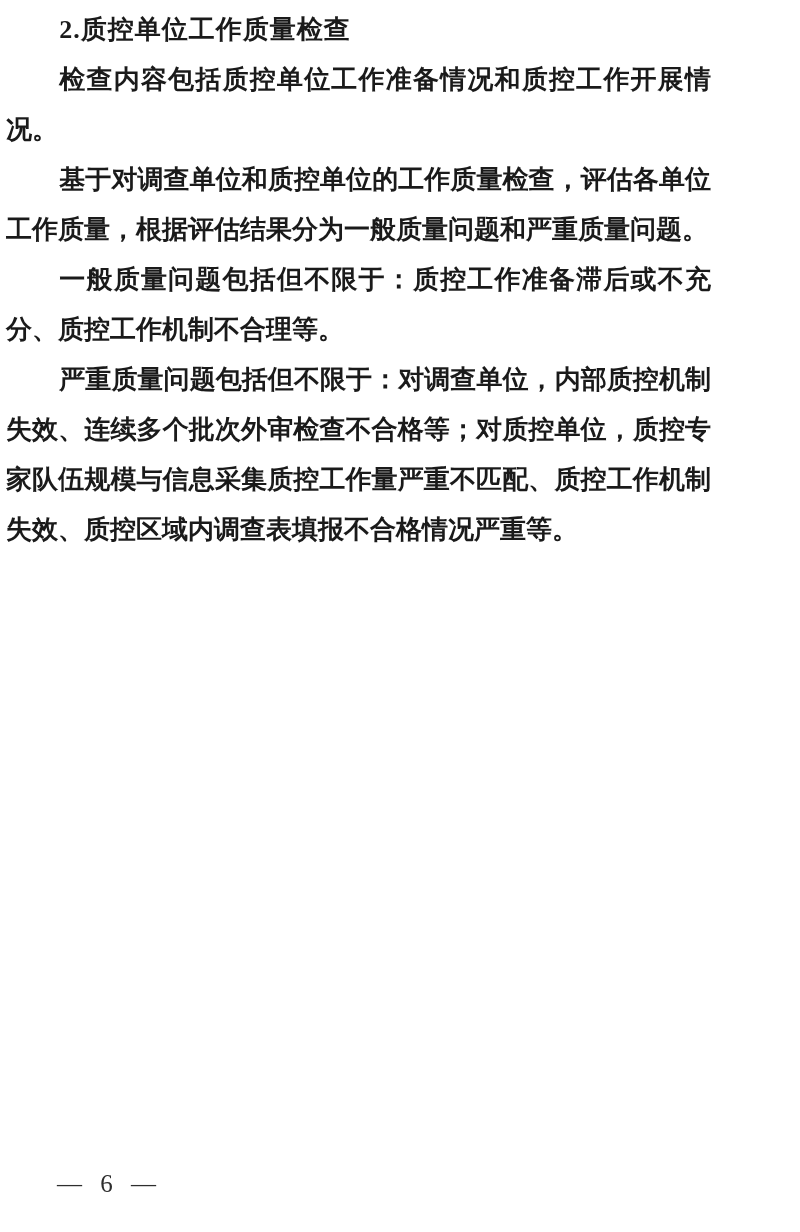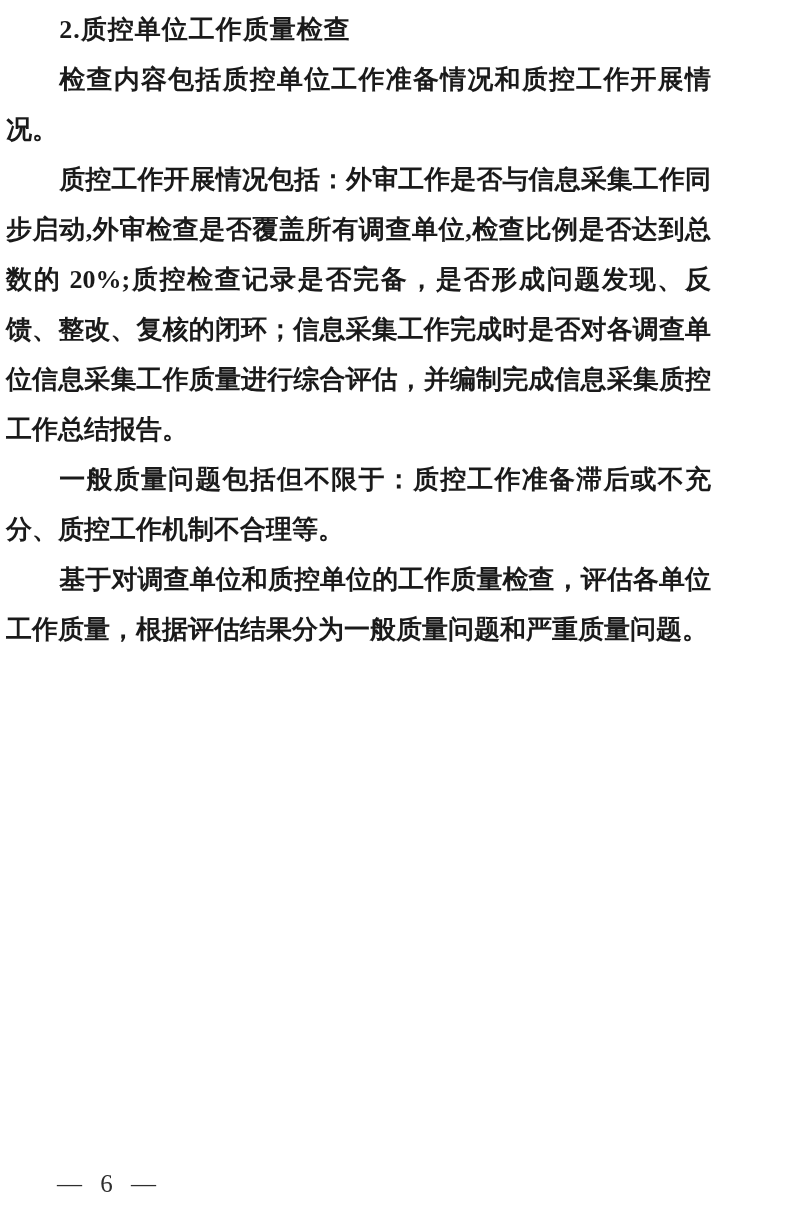--- a/index.html
+++ b/index.html
@@ -46,20 +46,20 @@
     white-space: pre;
   }
 </style>
 </head>
 <body>
 
 <div class="page">
   <div class="content" id="content">
       <h2>2.质控单位工作质量检查</h2>
       <p>检查内容包括质控单位工作准备情况和质控工作开展情况。</p>
-      <p>质控工作开展情况包括：外审工作是否与信息采集工作同步启动,外审检查是否覆盖所有调查单位,检查比例是否达到总数的 20%;质控检查记录是否完备，是否形成问题发现、反馈、整改、复核的闭环；信息采集工作完成时是否对各调查单位信息采集工作质量进行综合评估，并编制完成信息采集质控工作总结报告。</p>
+      <p>基于对调查单位和质控单位的工作质量检查，评估各单位工作质量，根据评估结果分为一般质量问题和严重质量问题。</p>
       <p>一般质量问题包括但不限于：质控工作准备滞后或不充分、质控工作机制不合理等。</p>
-      <p>基于对调查单位和质控单位的工作质量检查，评估各单位工作质量，根据评估结果分为一般质量问题和严重质量问题。</p>
+      <p>严重质量问题包括但不限于：对调查单位，内部质控机制失效、连续多个批次外审检查不合格等；对质控单位，质控专家队伍规模与信息采集质控工作量严重不匹配、质控工作机制失效、质控区域内调查表填报不合格情况严重等。</p>
     </div>
   <div class="footer">
     <span>— 6 —</span>
   </div>
 </div>
 
 </body></html>

